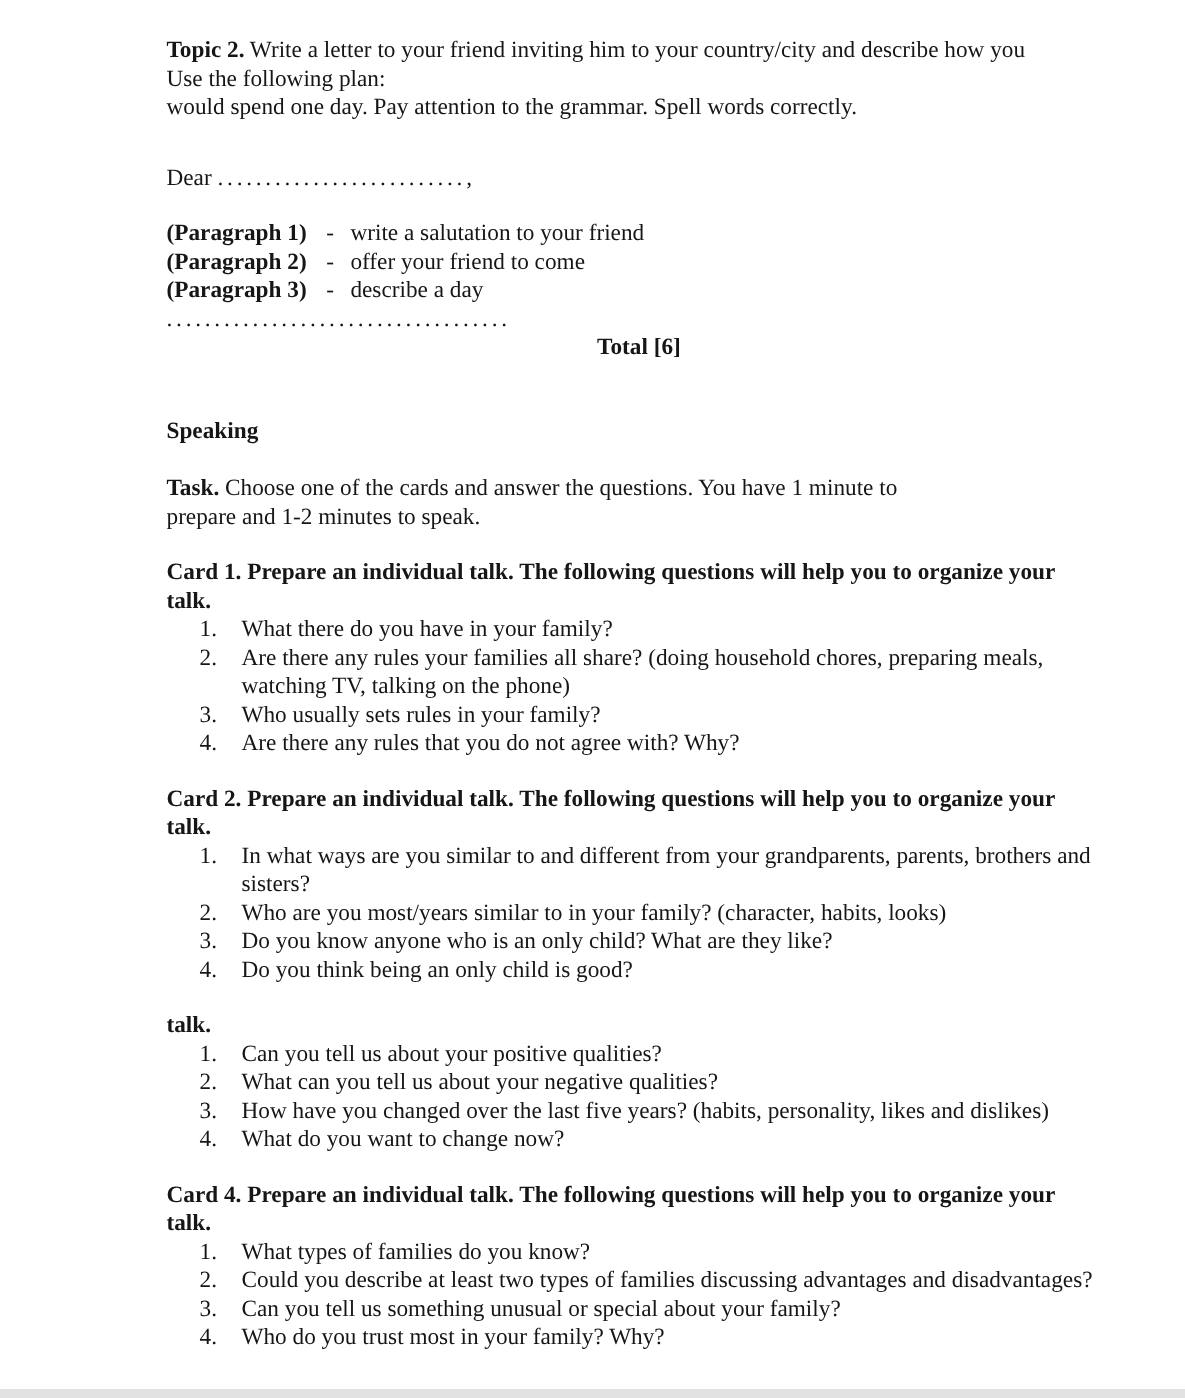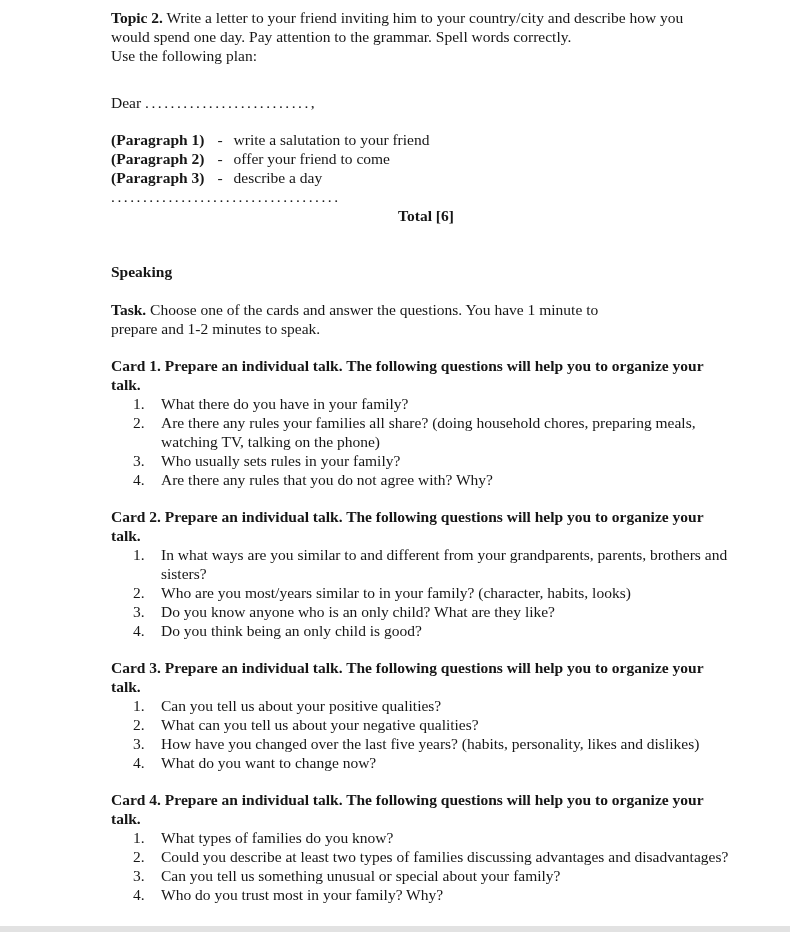--- a/index.html
+++ b/index.html
@@ -8,21 +8,21 @@
     background: #ffffff;
     font-family: "Liberation Serif", serif;
     font-size: 15.5px;
     line-height: 19px;
     color: #161616;
     overflow: hidden;
   }
   .page { position: relative; width: 790px; height: 932px; background: #fff; }
   .content {
     position: absolute;
-    left: 111px; top: 8px;
+    left: 111px; top: 24px;
     width: 630px;
   }
   b, .b { font-weight: bold; }
   .dear-line { margin-top: 28px; }
   .dots { letter-spacing: 2.5px; }
   .plan { margin-top: 18px; }
   .plan-row { display: flex; }
   .plan-label { font-weight: bold; }
   .plan-sep { margin: 0 11px 0 13px; }
   .your-friend { margin-top: 18px; }
@@ -43,22 +43,22 @@
   }
 </style>
 </head>
 <body>
 
 <div class="page">
   <div class="content">
 
     <div>
       <div><b>Topic 2.</b><span> Write a letter to your friend inviting him to your country/city and describe how you</span></div>
+      <div>Use the following plan:</div>
       <div>would spend one day. Pay attention to the grammar. Spell words correctly.</div>
-      <div>Use the following plan:</div>
     </div>
 
     <div class="dear-line"><span>Dear </span><span class="dots">..........................,</span></div>
 
     <div class="plan">
       <div class="plan-row">
         <span class="plan-label">(Paragraph 1)</span>
         <span class="plan-sep">-</span>
         <span>write a salutation to your friend</span>
       </div>
@@ -130,21 +130,20 @@
           </div>
         <div class="qitem">
             <span class="qnum">4.</span>
             <span class="qtext">Do you think being an only child is good?</span>
           </div>
       </div>
     </div>
 
     <div class="card">
       <div class="card-title">
-        <div>Card 3. Prepare an individual talk. The following questions will help you to organize your</div>
         <div>talk.</div>
       </div>
       <div class="qlist">
         <div class="qitem">
             <span class="qnum">1.</span>
             <span class="qtext">Can you tell us about your positive qualities?</span>
           </div>
         <div class="qitem">
             <span class="qnum">2.</span>
             <span class="qtext">What can you tell us about your negative qualities?</span>

